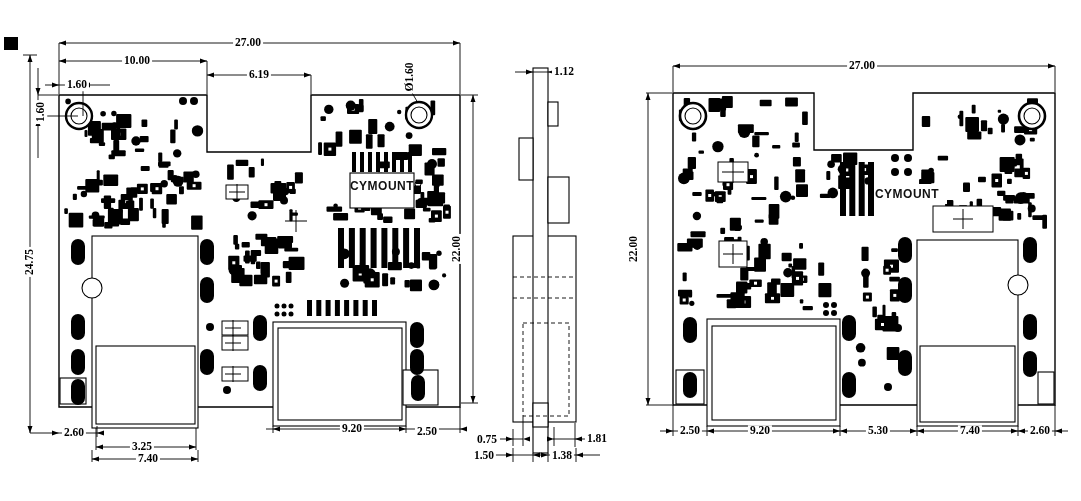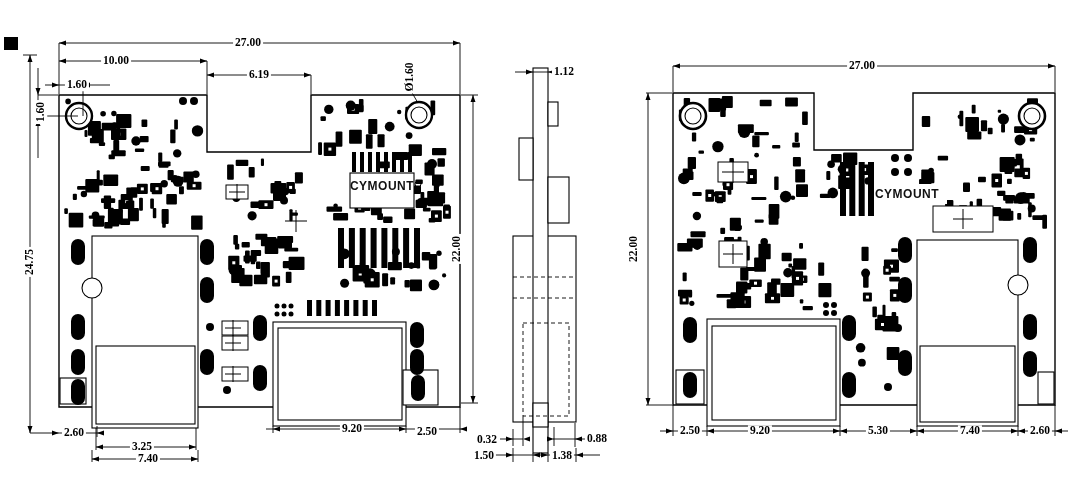--- a/index.html
+++ b/index.html
@@ -707,36 +707,36 @@
         <polygon points="840,431 847,428.5 847,433.5" fill="#000"></polygon>
         <polygon points="917,431 910,428.5 910,433.5" fill="#000"></polygon>
         <polygon points="917,431 924,428.5 924,433.5" fill="#000"></polygon>
         <polygon points="1018,431 1011,428.5 1011,433.5" fill="#000"></polygon>
         <polygon points="1018,431 1025,428.5 1025,433.5" fill="#000"></polygon>
         <polygon points="1055,431 1062,428.5 1062,433.5" fill="#000"></polygon>
       </g>
   </svg>
 
   <div class="dim" style="left:248px;top:43px">27.00</div>
-  <div class="dim" style="left:116px;top:61px">10.00</div>
+  <div class="dim" style="left:137px;top:61px">10.00</div>
   <div class="dim" style="left:259px;top:75px">6.19</div>
   <div class="dim" style="left:77px;top:85px">1.60</div>
   <div class="dim rot" style="left:41px;top:112px">1.60</div>
   <div class="dim rot" style="left:410px;top:77px">Ø1.60</div>
   <div class="dim rot" style="left:30px;top:262px">24.75</div>
   <div class="dim rot" style="left:457px;top:249px">22.00</div>
   <div class="dim" style="left:74px;top:433px">2.60</div>
   <div class="dim" style="left:142px;top:447px">3.25</div>
   <div class="dim" style="left:148px;top:459px">7.40</div>
   <div class="dim" style="left:352px;top:429px">9.20</div>
   <div class="dim" style="left:427px;top:432px">2.50</div>
 
   <div class="dim" style="left:564px;top:72px">1.12</div>
-  <div class="dim" style="left:487px;top:440px">0.32</div>
-  <div class="dim" style="left:597px;top:439px">0.88</div>
+  <div class="dim" style="left:487px;top:440px">0.75</div>
+  <div class="dim" style="left:597px;top:439px">1.81</div>
   <div class="dim" style="left:484px;top:456px">1.50</div>
   <div class="dim" style="left:562px;top:456px">1.38</div>
 
   <div class="dim" style="left:862px;top:66px">27.00</div>
   <div class="dim rot" style="left:634px;top:249px">22.00</div>
   <div class="dim" style="left:690px;top:431px">2.50</div>
   <div class="dim" style="left:760px;top:431px">9.20</div>
   <div class="dim" style="left:878px;top:431px">5.30</div>
   <div class="dim" style="left:970px;top:431px">7.40</div>
   <div class="dim" style="left:1040px;top:431px">2.60</div>

